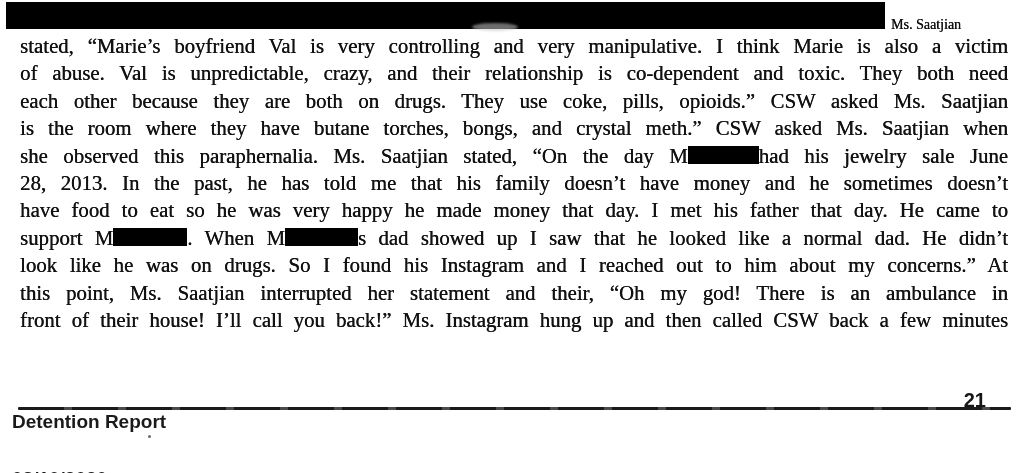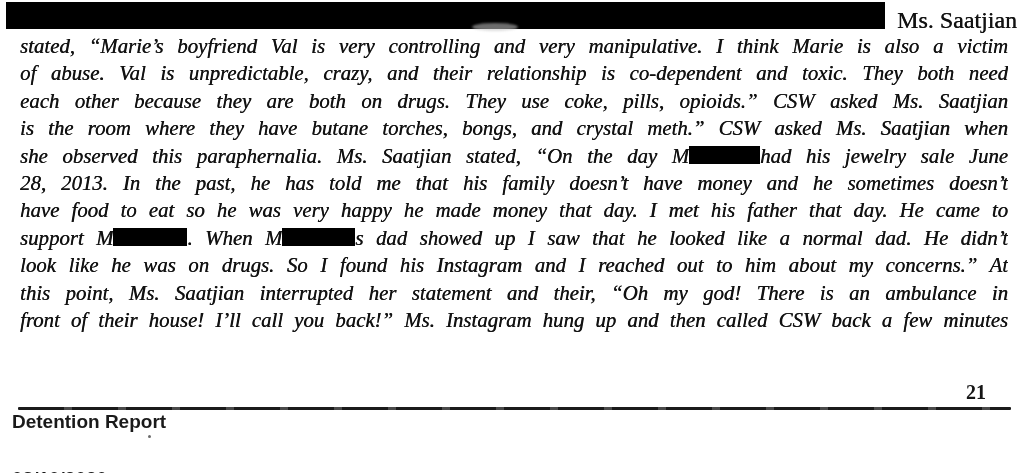--- a/index.html
+++ b/index.html
@@ -15,41 +15,40 @@
     position:absolute; left:20px; top:2px; width:988px;
   }
   .first-line { display:flex; height:30px; }
   .top-redaction {
     width:879px; height:27px; background:#000;
     margin-left:-14px; flex:0 0 auto;
   }
   .first-line .tail {
     flex:1 1 auto;
     align-self:flex-end;
-    font-size:24px; line-height:1;
-    padding-left:12px;
-    text-align:center;
+    font-size:14px; line-height:1;
+    padding-left:6px;
+    text-align:left;
     white-space:nowrap;
     text-shadow:0.35px 0 currentColor;
   }
   .line {
     font-size:20.8px; line-height:27.4px;
     max-height:27.4px; overflow:hidden;
     text-align:justify; text-align-last:justify; text-justify:inter-word;
     text-shadow:0.35px 0 currentColor;
-    font-style:italic;
   }
   .redaction-inline {
     display:inline-block; background:#000; height:18px;
     vertical-align:-1px;
   }
   .rw-71 { width:71px; } .rw-74 { width:74px; } .rw-73 { width:73px; }
   .page-number {
-    position:absolute; top:381px; right:38px;
-    font-family:Liberation Serif, serif;
+    position:absolute; top:389px; right:38px;
+    font-family:Liberation Sans, sans-serif;
     font-weight:bold; font-size:20px; color:#161616;
   }
   .footer-rule {
     position:absolute; top:407px; left:18px; right:13px; height:3px;
     background:repeating-linear-gradient(90deg,#1b1b1b 0 46px,#4a4a4a 46px 54px);
     border-radius:1px;
   }
   .footer-title, .footer-date {
     position:absolute; left:12px; width:1012px; 
     font-family:"Liberation Sans","DejaVu Sans",sans-serif;

